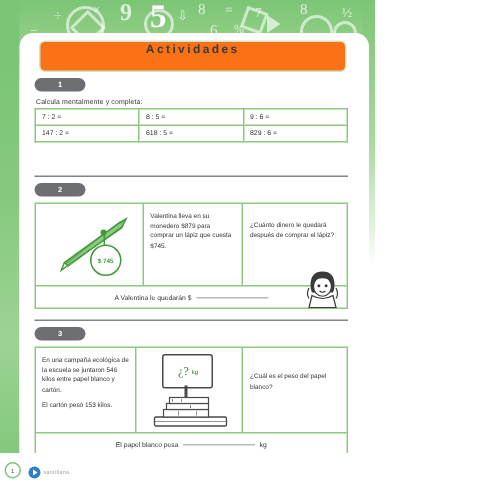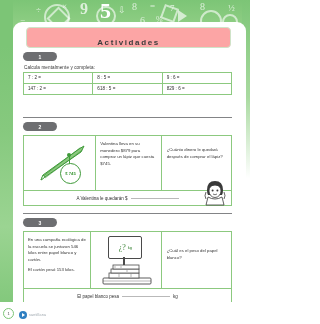--- a/index.html
+++ b/index.html
@@ -35,22 +35,22 @@
   
   .sheet{
     position:absolute;left:13px;top:22px;width:233px;height:280px;
     background:#ffffff;border-radius:9px 9px 0 0;
   }
 
   
   .title-bar{
     position:absolute;left:26px;top:27px;width:203px;height:19px;
     border:1px solid #cfe3c8;border-radius:4px;
-    background:#fca5a5;
-    display:flex;align-items:flex-end;justify-content:center;
+    background:#f97316;
+    display:flex;align-items:flex-start;justify-content:center;
   }
   .title-bar .t{
     font-size:8px;color:#3b3b3b;letter-spacing:1.6px;font-weight:600;
   }
 
   
   .ex-badge{
     width:34px;height:9px;border-radius:5px;background:#6d6e71;
     display:flex;align-items:center;justify-content:center;
     color:#ffffff;font-size:5px;font-weight:700;

